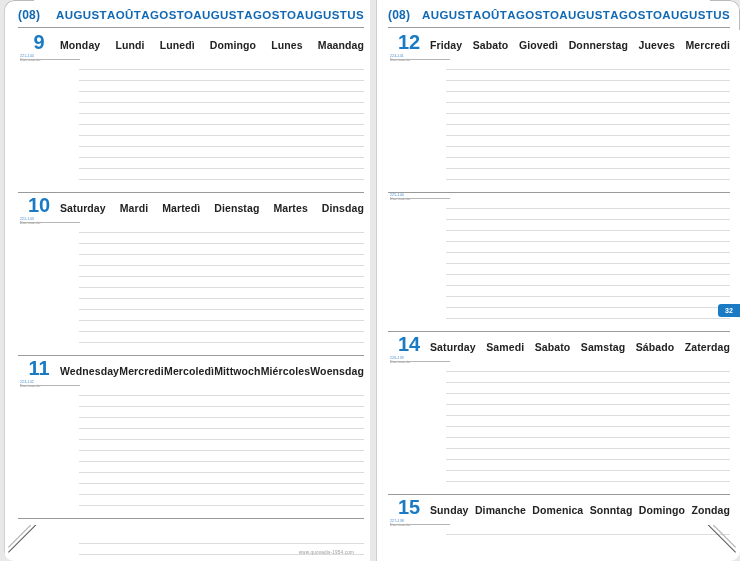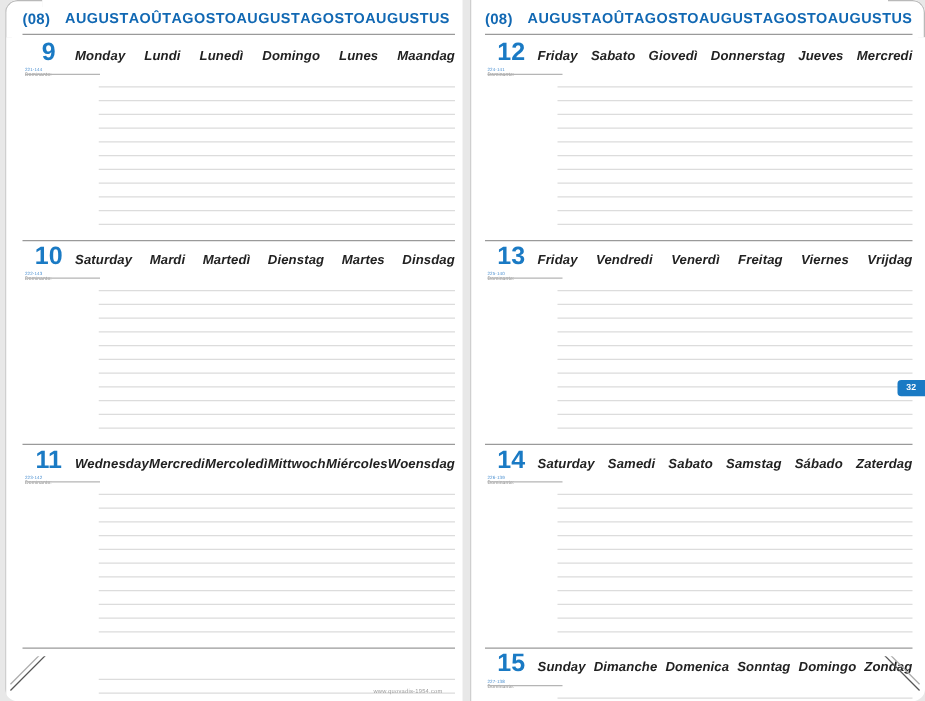--- a/index.html
+++ b/index.html
@@ -48,21 +48,21 @@
     padding:0 6px 0 14px;
     display:flex; align-items:center;
   }
   .page-right .page-header { padding-left:12px; padding-right:10px; }
 
   .month-code {
     color:#1168b3; font-weight:bold; font-size:12px;
     letter-spacing:0.2px; width:34px; flex:0 0 auto;
   }
   .month-list {
-    display:flex; flex:1 1 auto; justify-content:flex-start;
+    display:flex; flex:1 1 auto; justify-content:flex-end;
     align-items:center;
   }
   .month-name {
     color:#1168b3; font-weight:bold; font-size:11.5px;
     letter-spacing:0.4px;
   }
   .header-rule {
     position:absolute; left:14px; right:6px; bottom:2px;
     height:1px; background:#9a9a9a;
   }
@@ -83,21 +83,20 @@
     color:#1a7ac4; font-weight:bold; font-size:20px;
     line-height:20px; width:42px; flex:0 0 auto; text-align:center;
   }
   .dow-list {
     display:flex; flex:1 1 auto; justify-content:space-between;
     align-items:baseline;
   }
   .dow {
     color:#222222; font-weight:bold; font-size:10.5px;
     letter-spacing:0.1px;
-    font-style:italic;
   }
 
   
   .day-meta {
     position:relative; height:13px;
     padding-left:16px;
   }
   .page-right .day-meta { padding-left:14px; }
   .doy {
     color:#4a8fd0; font-size:3.6px; line-height:4px;
@@ -350,31 +349,20 @@
         <div class="line" style="margin-top:10px"></div>
         <div class="line" style="margin-top:10px"></div>
         <div class="line" style="margin-top:10px"></div>
         <div class="line" style="margin-top:10px"></div>
         <div class="line" style="margin-top:10px"></div>
       </div>
       <div class="block-rule" style="margin-top:12px"></div>
     </div>
 
     <div class="day-block">
-      <div class="day-head">
-        <span class="day-num">13</span>
-        <div class="dow-list">
-          <span class="dow">Friday</span>
-          <span class="dow">Vendredi</span>
-          <span class="dow">Venerdì</span>
-          <span class="dow">Freitag</span>
-          <span class="dow">Viernes</span>
-          <span class="dow">Vrijdag</span>
-        </div>
-      </div>
       <div class="day-meta">
         <span class="doy">225-140</span>
         <span class="dominante">Dominante:</span>
         <div class="meta-rule"></div>
       </div>
       <div class="lines">
         <div class="line" style="margin-top:2px"></div>
         <div class="line" style="margin-top:10px"></div>
         <div class="line" style="margin-top:10px"></div>
         <div class="line" style="margin-top:10px"></div>

